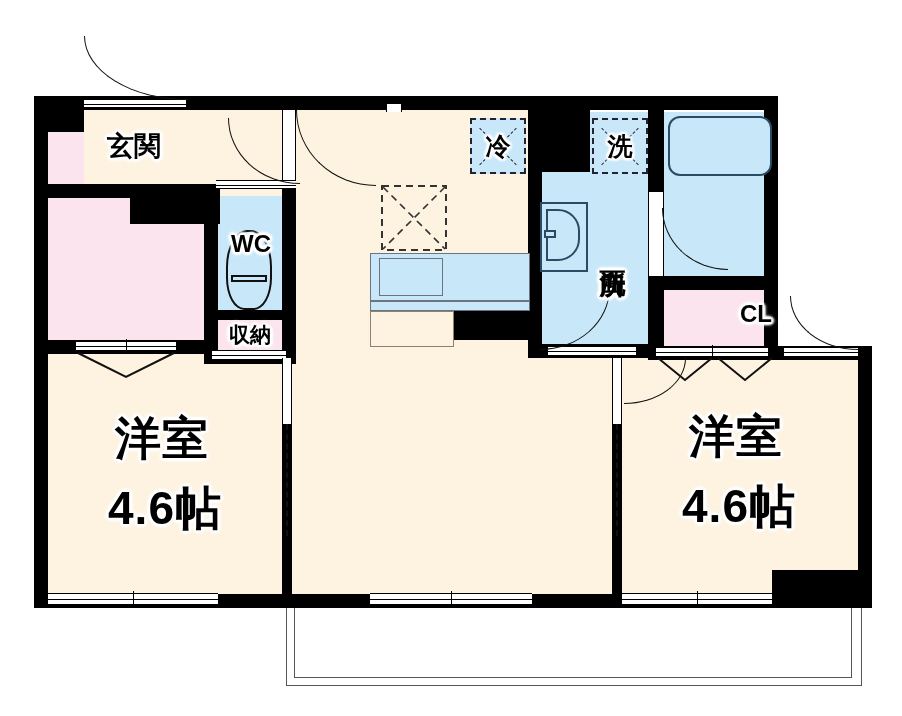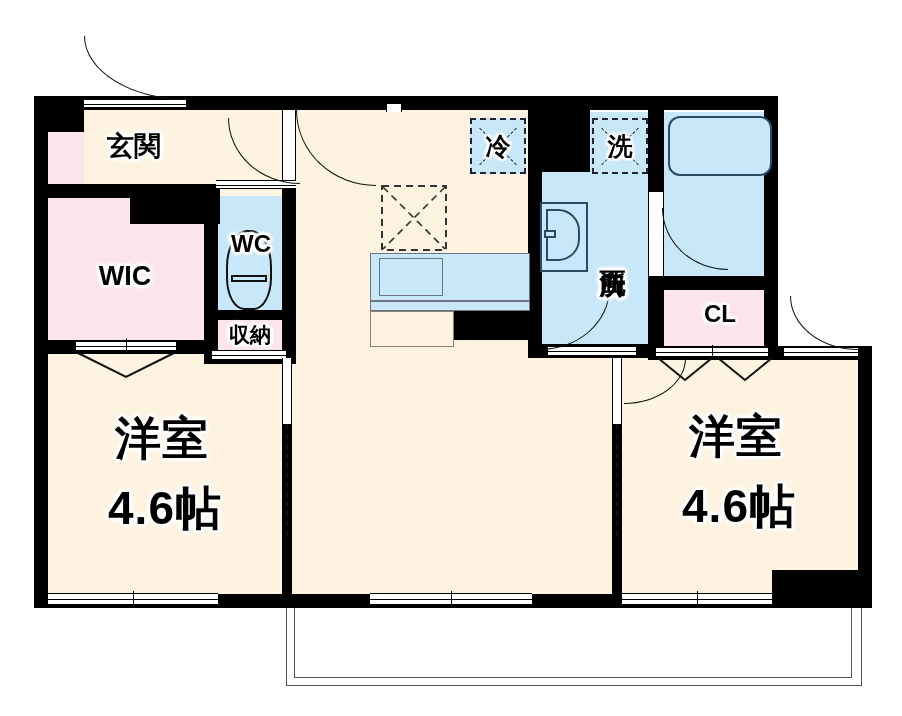--- a/index.html
+++ b/index.html
@@ -246,30 +246,29 @@
     <span class="t">冷</span>
   </div>
   <div class="appl" style="left:592px;top:118px;width:56px;height:56px;">
     <span class="x1"></span>
     <span class="x2"></span>
     <span class="t">洗</span>
   </div>
 
   <div class="lbl lbl-md" style="left:84px;top:126px;width:100px;height:40px;">玄関</div>
 
-  <div class="lbl lbl-md" style="left:70px;top:256px;width:110px;height:40px;">WIC</div>
 
   <div class="lbl lbl-sm" style="left:218px;top:200px;width:66px;height:32px;margin-top:28px;">WC</div>
 
   <div class="lbl lbl-xs" style="left:216px;top:318px;width:68px;height:34px;">収納</div>
 
   <div class="lbl lbl-vert" style="left:596px;top:190px;width:34px;height:120px;">洗面所</div>
 
 
-  <div class="lbl lbl-sm" style="left:676px;top:296px;width:88px;height:36px;text-align:right;">CL</div>
+  <div class="lbl lbl-sm" style="left:712px;top:296px;width:88px;height:36px;text-align:right;">CL</div>
 
 
   <div class="lbl lbl-xl" style="left:82px;top:412px;width:160px;height:52px;">洋室</div>
   <div class="lbl lbl-xl" style="left:74px;top:482px;width:182px;height:52px;">4.6帖</div>
 
   <div class="lbl lbl-xl" style="left:656px;top:410px;width:160px;height:52px;">洋室</div>
   <div class="lbl lbl-xl" style="left:648px;top:480px;width:182px;height:52px;">4.6帖</div>
 
 </div>
 

